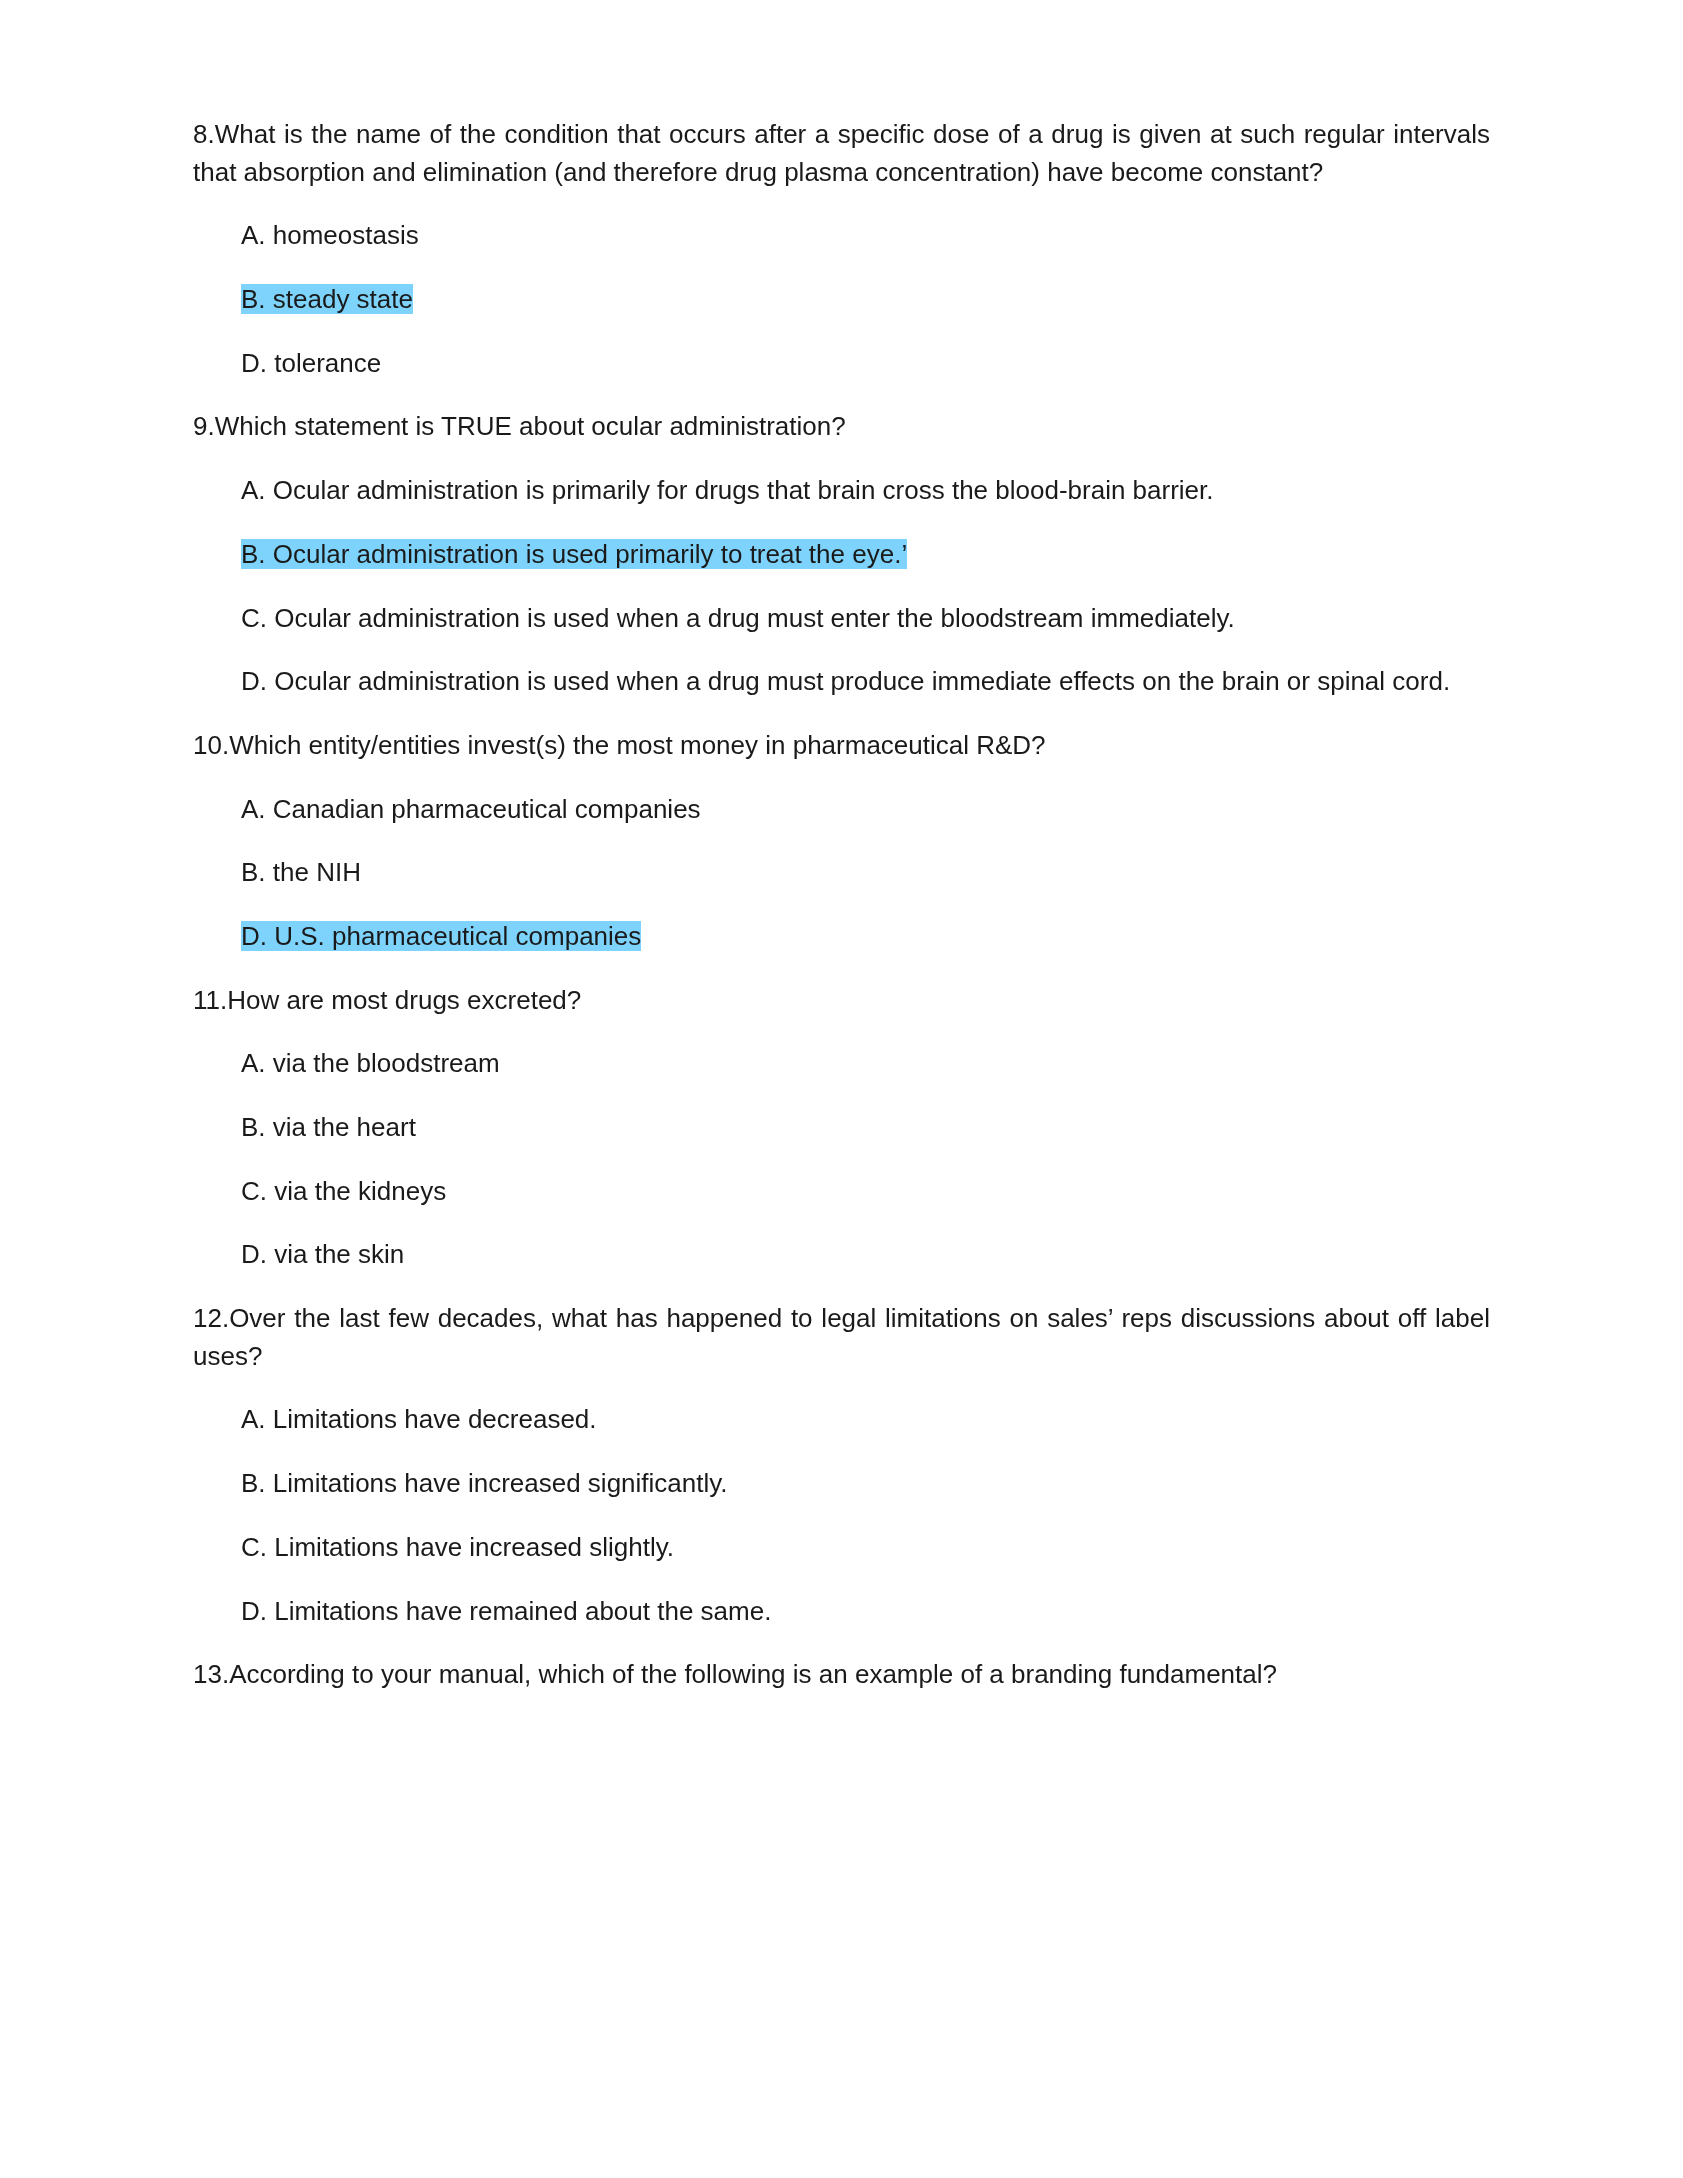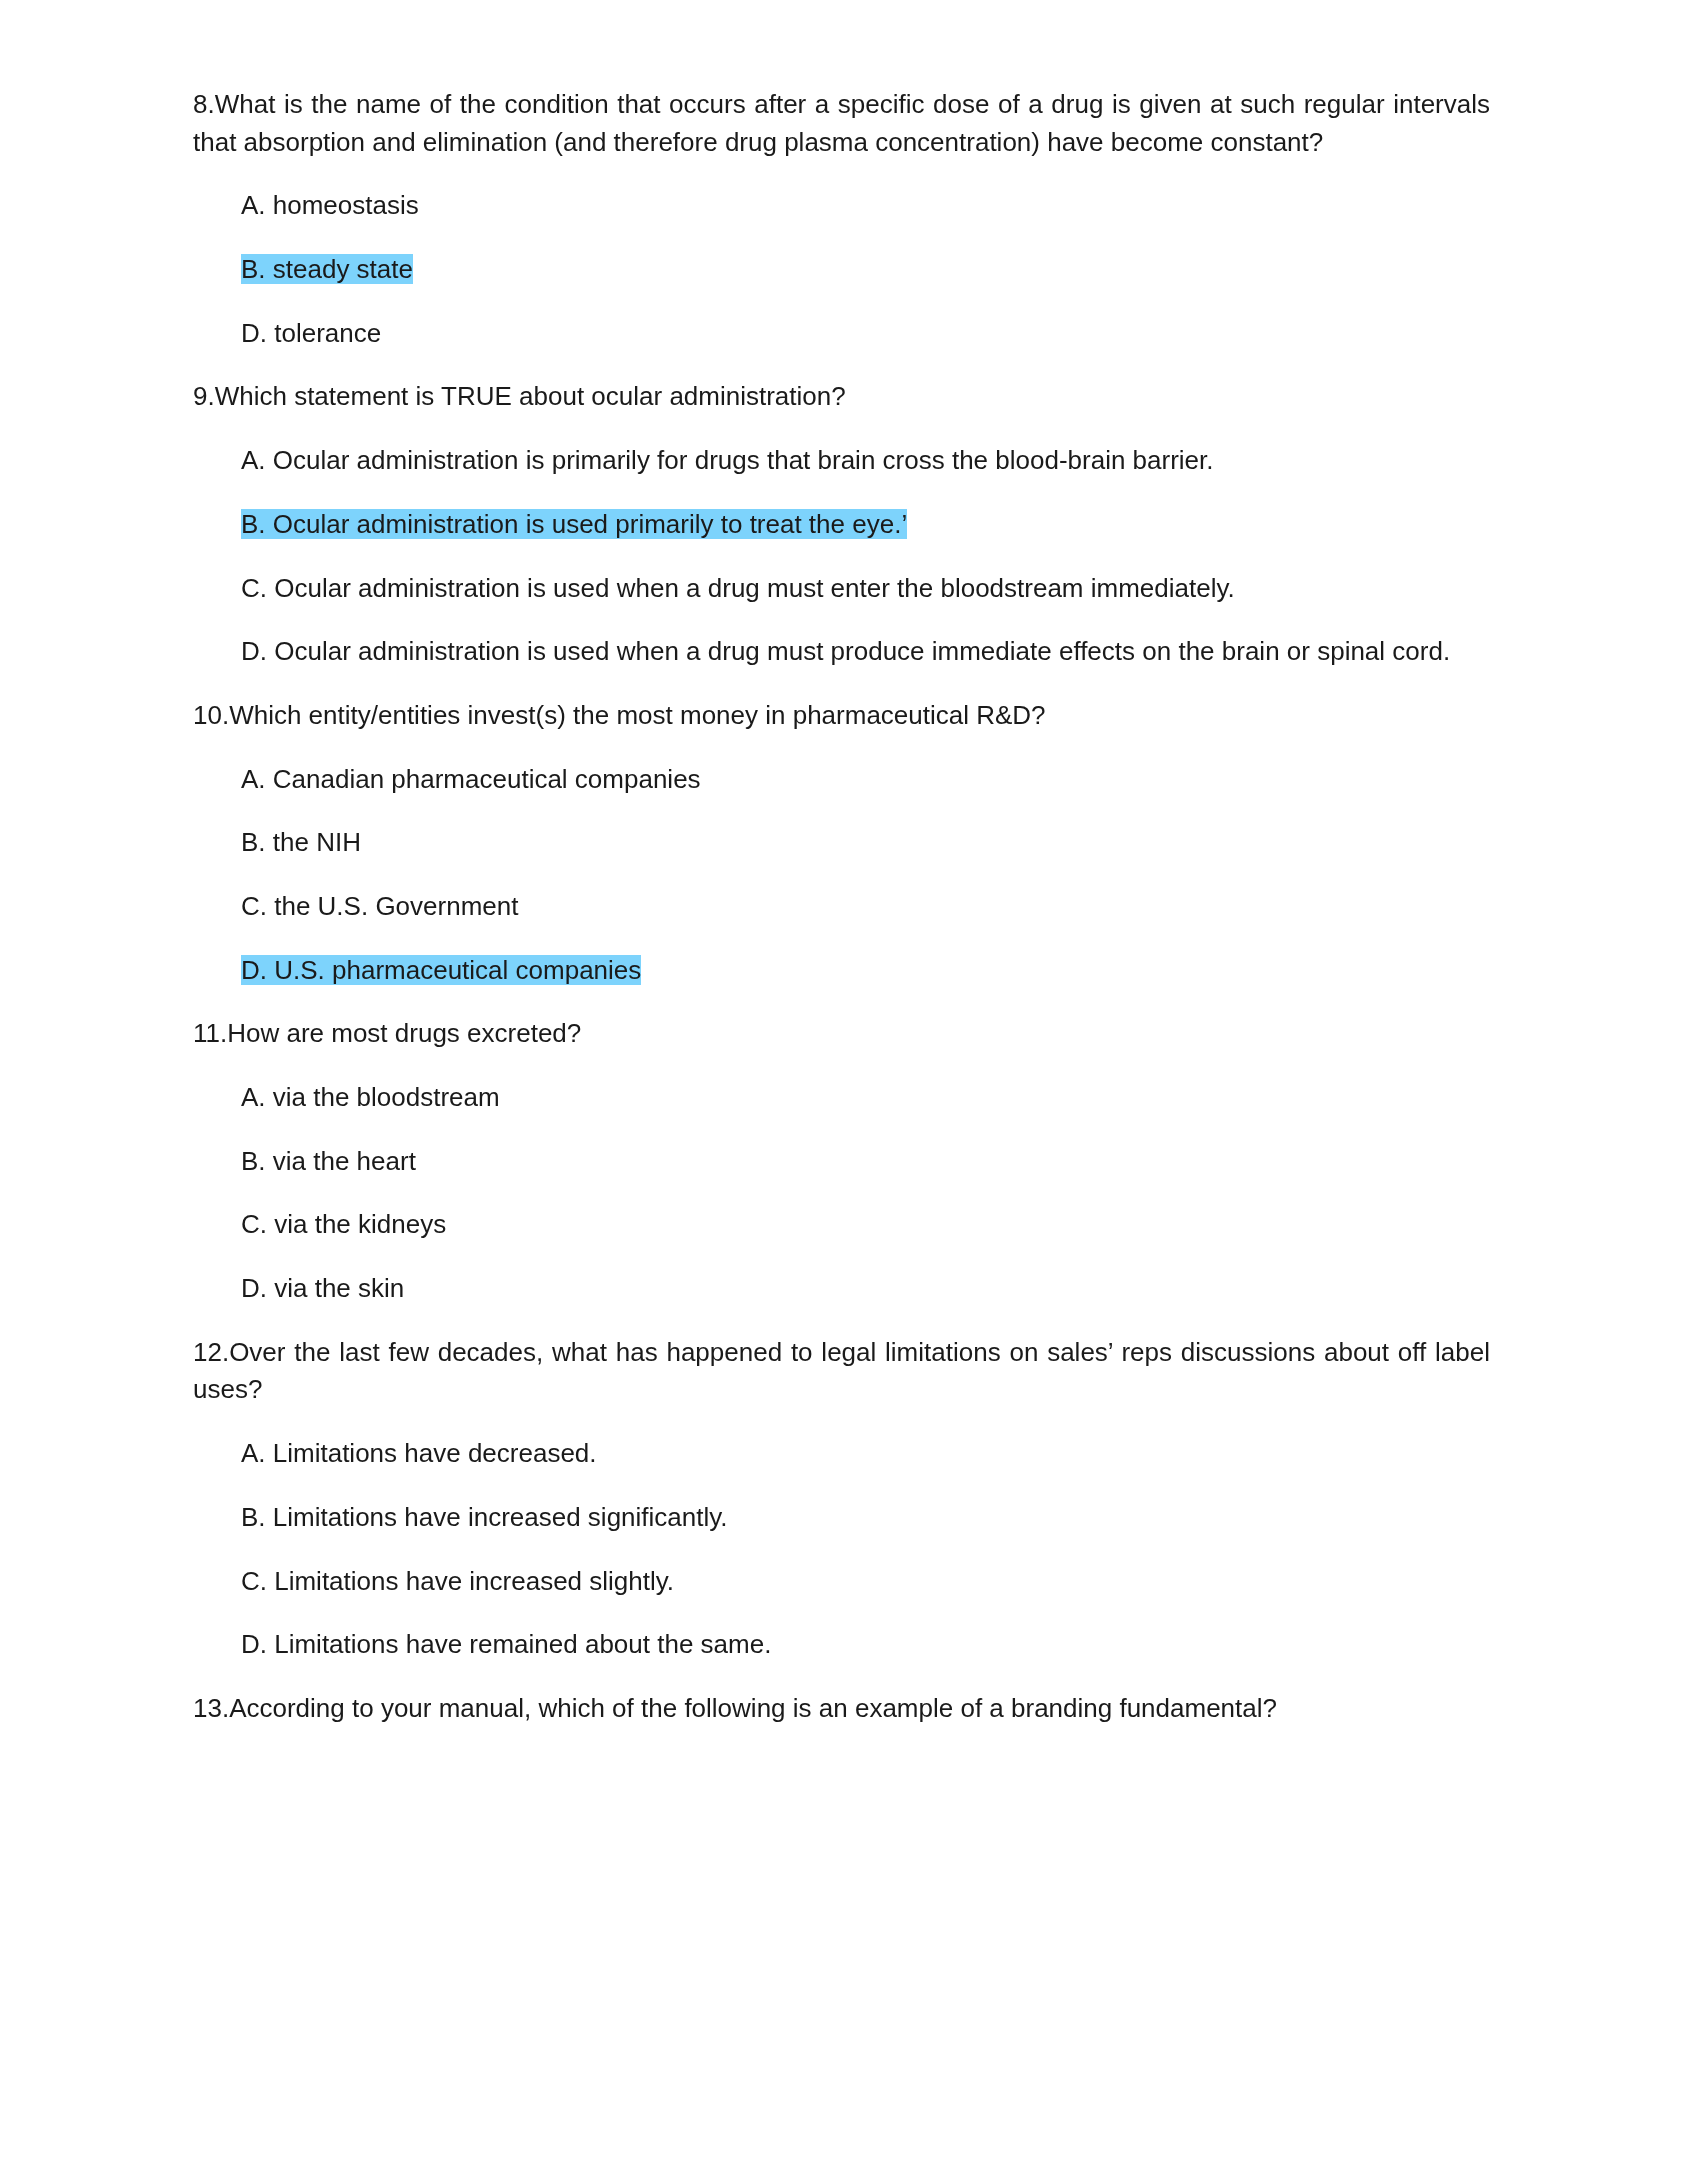--- a/index.html
+++ b/index.html
@@ -1,21 +1,21 @@
 <!DOCTYPE html>
 <html><head>
 <meta charset="utf-8">
 <style>
   * { box-sizing: border-box; }
   html, body { margin: 0; padding: 0; background: #ffffff; }
   .page {
     width: 1683px;
     height: 2178px;
     background: #ffffff;
-    padding: 86px 193px 59px 193px;
+    padding: 116px 193px 59px 193px;
     font-family: "Liberation Sans", sans-serif;
     font-size: 26px;
     color: #1a1a1a;
     overflow: hidden;
   }
   p {
     margin: 0 0 26px 0;
     line-height: 1.45;
     text-align: justify;
   }
@@ -43,21 +43,20 @@
     <p class="option"><span>A. Ocular administration is primarily for drugs that brain cross the blood-brain barrier.</span></p>
     <p class="option"><span class="highlight">B. Ocular administration is used primarily to treat the eye.’</span></p>
     <p class="option"><span>C. Ocular administration is used when a drug must enter the bloodstream immediately.</span></p>
     <p class="option"><span>D. Ocular administration is used when a drug must produce immediate effects on the brain or spinal cord.</span></p>
   </section>
 
   <section>
     <p class="q-text">10.Which entity/entities invest(s) the most money in pharmaceutical R&amp;D?</p>
     <p class="option"><span>A. Canadian pharmaceutical companies</span></p>
     <p class="option"><span>B. the NIH</span></p>
-    <p class="option"><span>C. the U.S. Government</span></p>
     <p class="option"><span class="highlight">D. U.S. pharmaceutical companies</span></p>
   </section>
 
   <section>
     <p class="q-text">11.How are most drugs excreted?</p>
     <p class="option"><span>A. via the bloodstream</span></p>
     <p class="option"><span>B. via the heart</span></p>
     <p class="option"><span>C. via the kidneys</span></p>
     <p class="option"><span>D. via the skin</span></p>
   </section>

